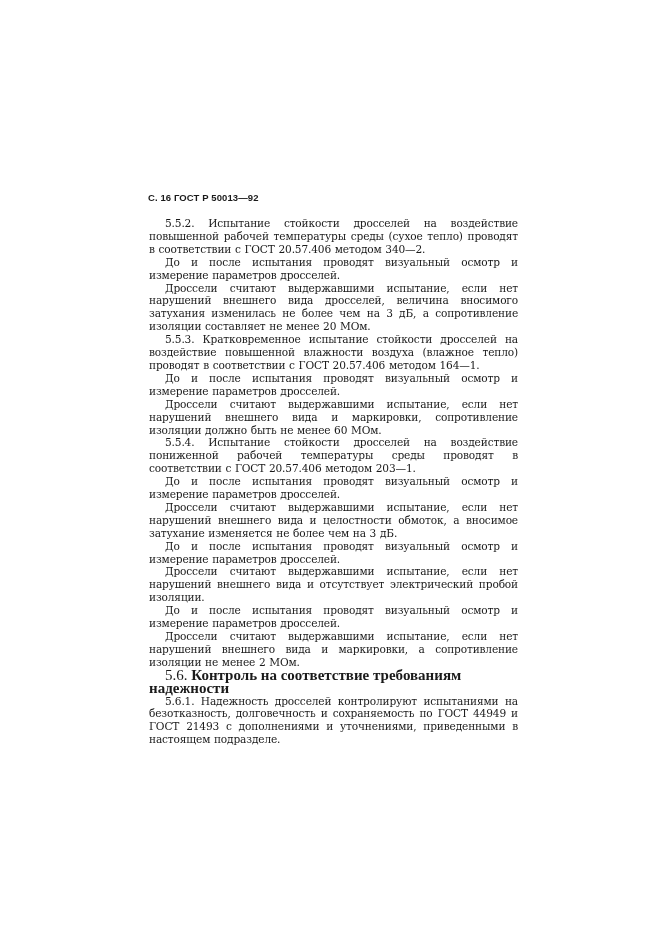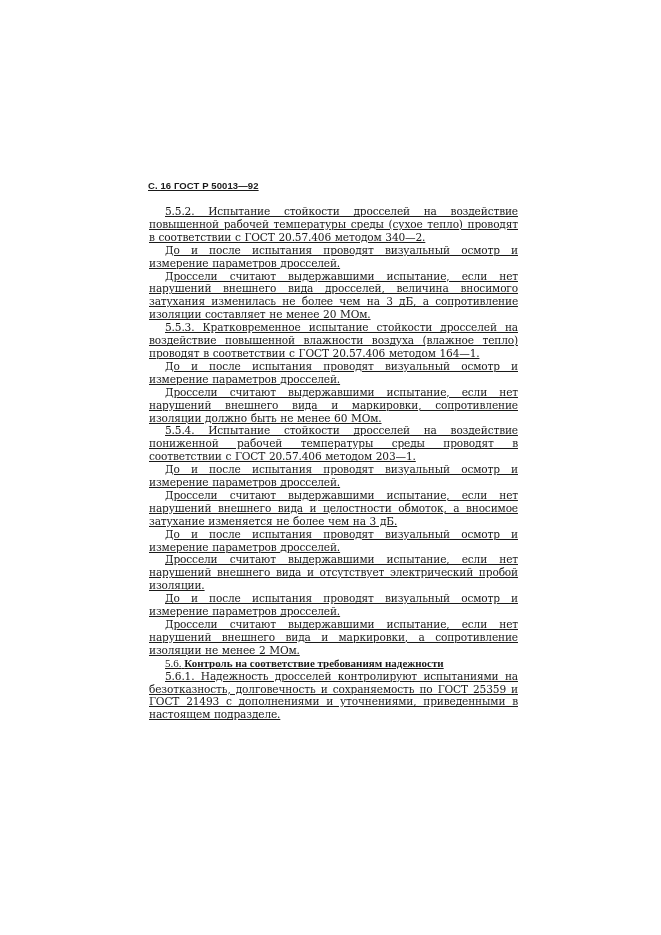--- a/index.html
+++ b/index.html
@@ -1,22 +1,22 @@
 <!DOCTYPE html>
 <html><head>
 <meta charset="utf-8">
 <style>
   html, body { margin:0; padding:0; background:#ffffff; }
   body { width:661px; height:935px; position:relative; overflow:hidden; }
-  .page { position:absolute; left:149px; top:180px; width:369px; color:#1a1a1a;
-          font-family:"DejaVu Serif", "Liberation Serif", serif; font-size:10.6px; line-height:12.9px;text-decoration:underline; }
+  .page { position:absolute; left:149px; top:192px; width:369px; color:#1a1a1a;
+          font-family:"DejaVu Serif", "Liberation Serif", serif; font-size:10.6px; line-height:12.9px; }
   .header { font-family:"Liberation Sans", "DejaVu Sans", sans-serif; font-weight:bold; font-size:9.5px;
             letter-spacing:0.1px; height:13px; margin-bottom:12px; margin-left:-1px; }
   .para { text-indent:16px; text-align:justify; margin:0; letter-spacing:-0.15px; word-spacing:0.5px; }
-  .heading { text-indent:16px; margin:0; font-weight:bold; font-family:"Liberation Serif","DejaVu Serif",serif; font-size:11px; }
+  .heading { text-indent:16px; margin:0; font-weight:bold; font-family:"Liberation Serif","DejaVu Serif",serif; font-size:15px; }
   .heading .num { font-weight:normal; }
 </style>
 </head>
 <body>
 
 <div class="page">
   <div class="header">С. 16 ГОСТ Р 50013—92</div>
 
   <p class="para">5.5.2. Испытание стойкости дросселей на воздействие повышенной рабочей температуры среды (сухое тепло) проводят в соответствии с ГОСТ 20.57.406 методом 340—2.</p>
   <p class="para">До и после испытания проводят визуальный осмотр и измерение параметров дросселей.</p>
@@ -27,14 +27,14 @@
   <p class="para">5.5.4. Испытание стойкости дросселей на воздействие пониженной рабочей температуры среды проводят в соответствии с ГОСТ 20.57.406 методом 203—1.</p>
   <p class="para">До и после испытания проводят визуальный осмотр и измерение параметров дросселей.</p>
   <p class="para">Дроссели считают выдержавшими испытание, если нет нарушений внешнего вида и целостности обмоток, а вносимое затухание изменяется не более чем на 3 дБ.</p>
   <p class="para">До и после испытания проводят визуальный осмотр и измерение параметров дросселей.</p>
   <p class="para">Дроссели считают выдержавшими испытание, если нет нарушений внешнего вида и отсутствует электрический пробой изоляции.</p>
   <p class="para">До и после испытания проводят визуальный осмотр и измерение параметров дросселей.</p>
   <p class="para">Дроссели считают выдержавшими испытание, если нет нарушений внешнего вида и маркировки, а сопротивление изоляции не менее 2 МОм.</p>
 
   <p class="heading"><span class="num">5.6.</span> <span>Контроль на соответствие требованиям надежности</span></p>
 
-  <p class="para">5.6.1. Надежность дросселей контролируют испытаниями на безотказность, долговечность и сохраняемость по ГОСТ 25359 и ГОСТ 21493 с дополнениями и уточнениями, приведенными в настоящем подразделе.</p>
+  <p class="para">5.6.1. Надежность дросселей контролируют испытаниями на безотказность, долговечность и сохраняемость по ГОСТ 44949 и ГОСТ 21493 с дополнениями и уточнениями, приведенными в настоящем подразделе.</p>
 </div>
 
 </body></html>

